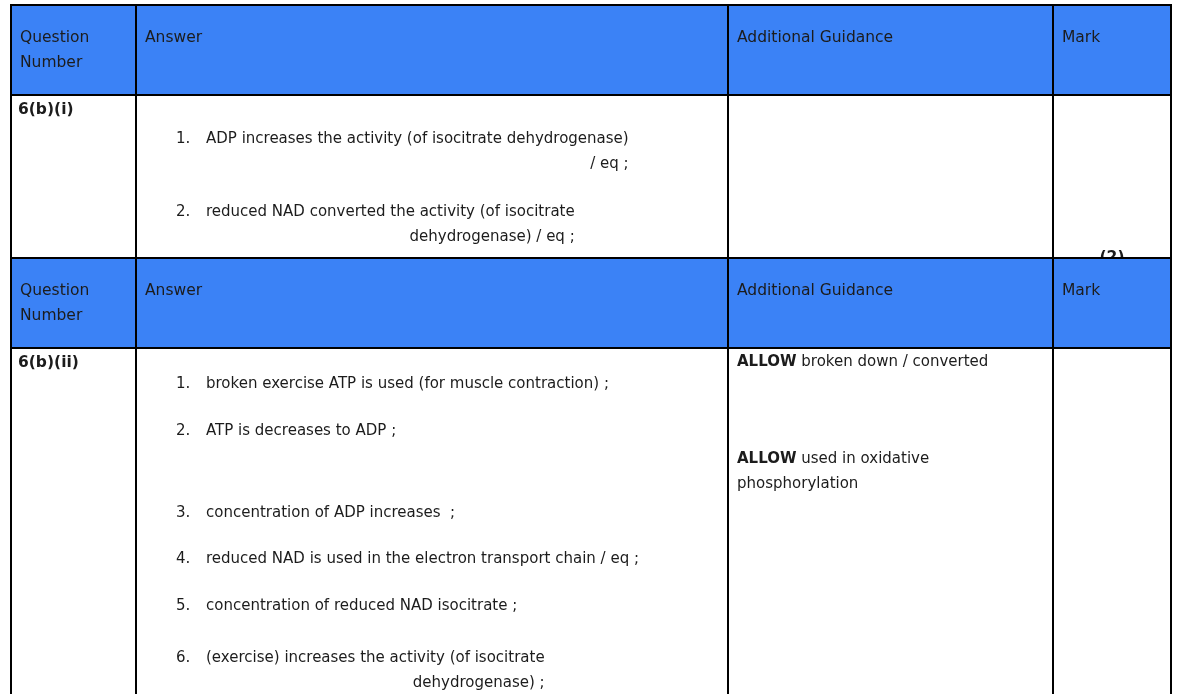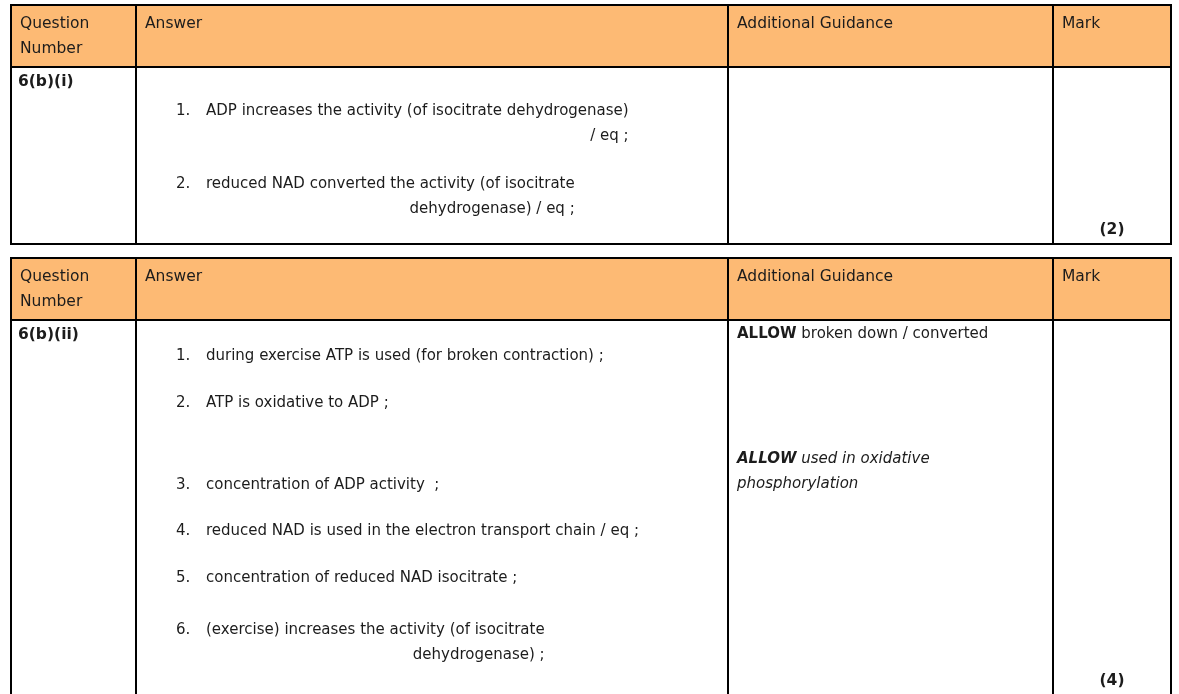--- a/index.html
+++ b/index.html
@@ -26,26 +26,26 @@
   }
   table.t1 { top: 4px; }
   table.t2 { top: 257px; }
   .ms-table th, .ms-table td {
     border: 2px solid #000000;
     vertical-align: top;
     box-sizing: border-box;
     overflow: hidden;
   }
   .ms-table th {
-    background: #fdba74;
+    background: #3b82f6;
     font-weight: 400;
     text-align: left;
     font-size: 15.5px;
     line-height: 25px;
-    padding: 5px 8px;
+    padding: 19px 8px;
     height: 49px;
   }
   .t1 td { height: 177px; }
   .t2 td { height: 375px; }
   .pre { white-space: pre-wrap; text-align: right; }
   .cell-q { padding: 4px 6px; }
   .qnum { font-weight: 700; font-size: 15.5px; }
   .cell-a { padding: 0 6px; }
   .point {
     display: flex;
@@ -59,21 +59,21 @@
   
   .t2 .p1 { margin-top: 22px; }
   .t2 .p2 { margin-top: 22px; }
   .t2 .p3 { margin-top: 57px; }
   .t2 .p4 { margin-top: 21px; }
   .t2 .p5 { margin-top: 22px; }
   .t2 .p6 { margin-top: 27px; }
   .cell-g { padding: 0 8px; }
   .gnote { line-height: 25px; }
   .t2 .g1 { }
-  .t2 .g2 { margin-top: 100px; font-style: italic; }
+  .t2 .g2 { margin-top: 72px; }
   .gbold { font-weight: 700; }
   .cell-m { position: relative; padding: 0; }
   .mark {
     position: absolute;
     bottom: 5px;
     left: 0;
     right: 0;
     text-align: center;
     font-weight: 700;
     font-size: 15.5px;
@@ -142,29 +142,29 @@
       </tr>
     </thead>
     <tbody>
       <tr>
         <td class="cell-q">
           <span class="qnum">6(b)(ii)</span>
         </td>
         <td class="cell-a">
           <div class="point p1">
             <span class="pnum">1.</span>
-            <span class="ptext pre">during exercise ATP is used (for broken contraction) ;</span>
+            <span class="ptext pre">broken exercise ATP is used (for muscle contraction) ;</span>
           </div>
           <div class="point p2">
             <span class="pnum">2.</span>
-            <span class="ptext pre">ATP is oxidative to ADP ;</span>
+            <span class="ptext pre">ATP is decreases to ADP ;</span>
           </div>
           <div class="point p3">
             <span class="pnum">3.</span>
-            <span class="ptext pre">concentration of ADP activity  ;</span>
+            <span class="ptext pre">concentration of ADP increases  ;</span>
           </div>
           <div class="point p4">
             <span class="pnum">4.</span>
             <span class="ptext pre">reduced NAD is used in the electron transport chain / eq ;</span>
           </div>
           <div class="point p5">
             <span class="pnum">5.</span>
             <span class="ptext pre">concentration of reduced NAD isocitrate ;</span>
           </div>
           <div class="point p6">

